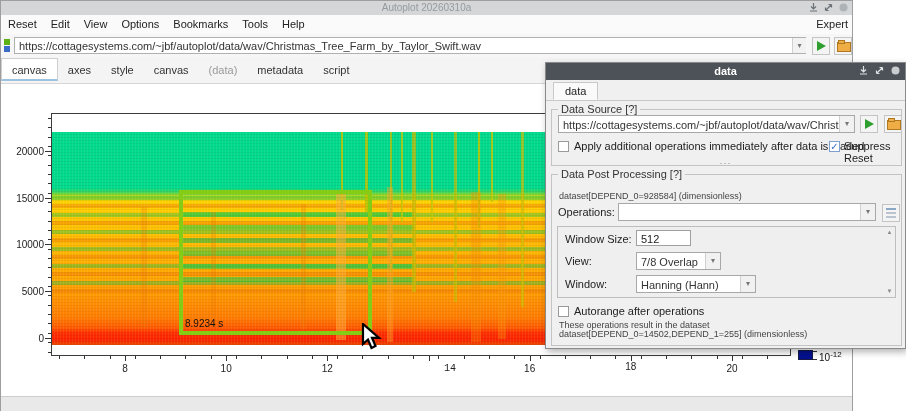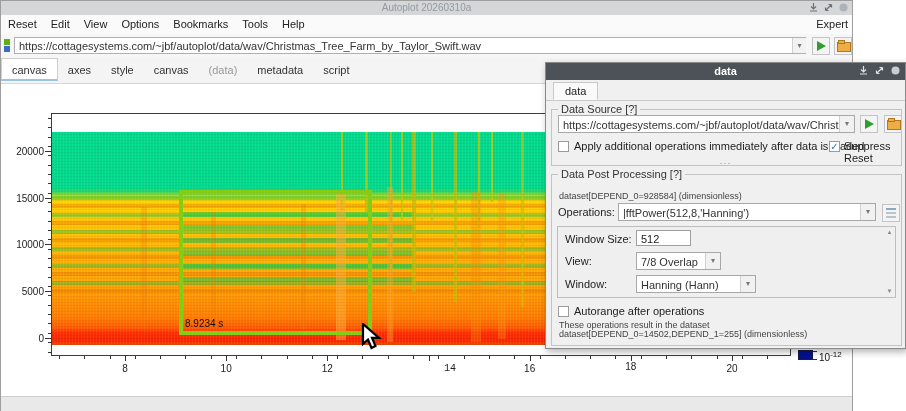--- a/index.html
+++ b/index.html
@@ -293,21 +293,21 @@
     <span style="position:absolute;left:298px;top:77px;">Suppress Reset</span>
 
     <div style="position:absolute;left:0;top:95px;width:100%;text-align:center;color:#888;font-size:9px;letter-spacing:1px;">···</div>
 
     <div class="group" style="left:5px;top:111px;width:349px;height:170px;">
       <span class="legend">Data Post Processing [?]</span>
     </div>
     <span class="smalltxt" style="left:13px;top:128px;">dataset[DEPEND_0=928584] (dimensionless)</span>
     <span style="position:absolute;left:12px;top:143px;">Operations:</span>
     <div class="combo" style="left:72px;top:140px;width:258px;height:18px;">
-      <span>|fftPower(512,8,'Hanning')</span><span class="arr">▾</span>
+      <span class="arr">▾</span>
     </div>
     <div class="opicon" style="left:336px;top:141px;">
       <i style="top:3px;"></i>
         <i style="top:7px;background:#b9c4cf;"></i>
         <i style="top:11px;background:#b9c4cf;"></i>
     </div>
 
     <div class="panel" style="left:11px;top:163px;width:337px;height:70px;">
       <span class="scrollarr" style="top:1px;">▲</span>
       <span class="scrollarr" style="bottom:1px;">▼</span>

